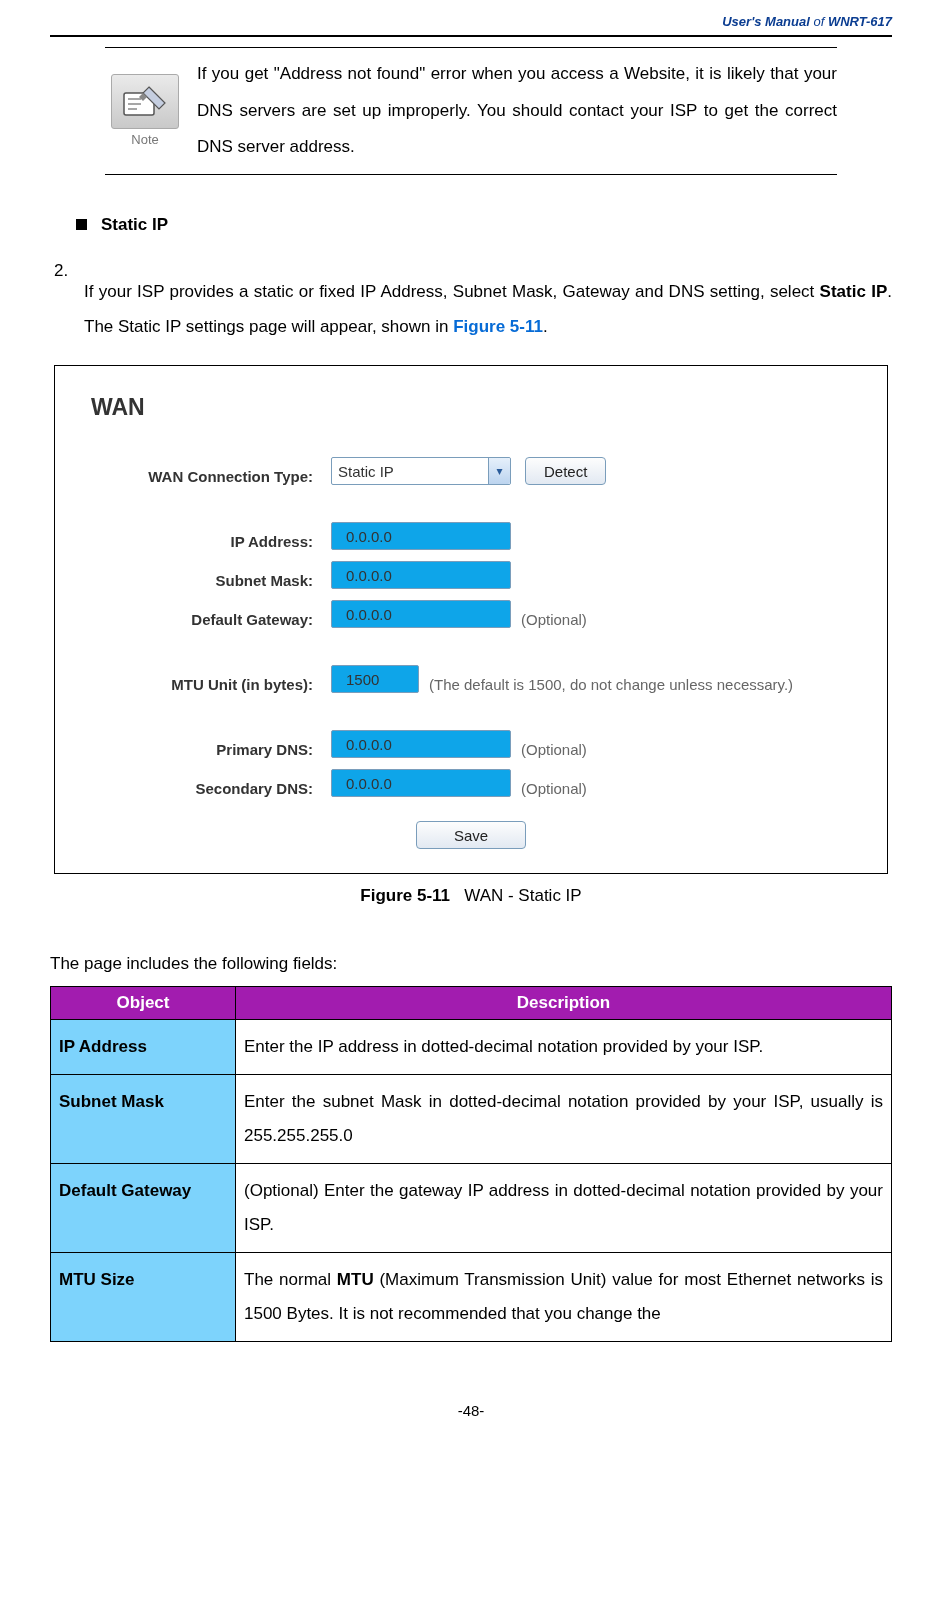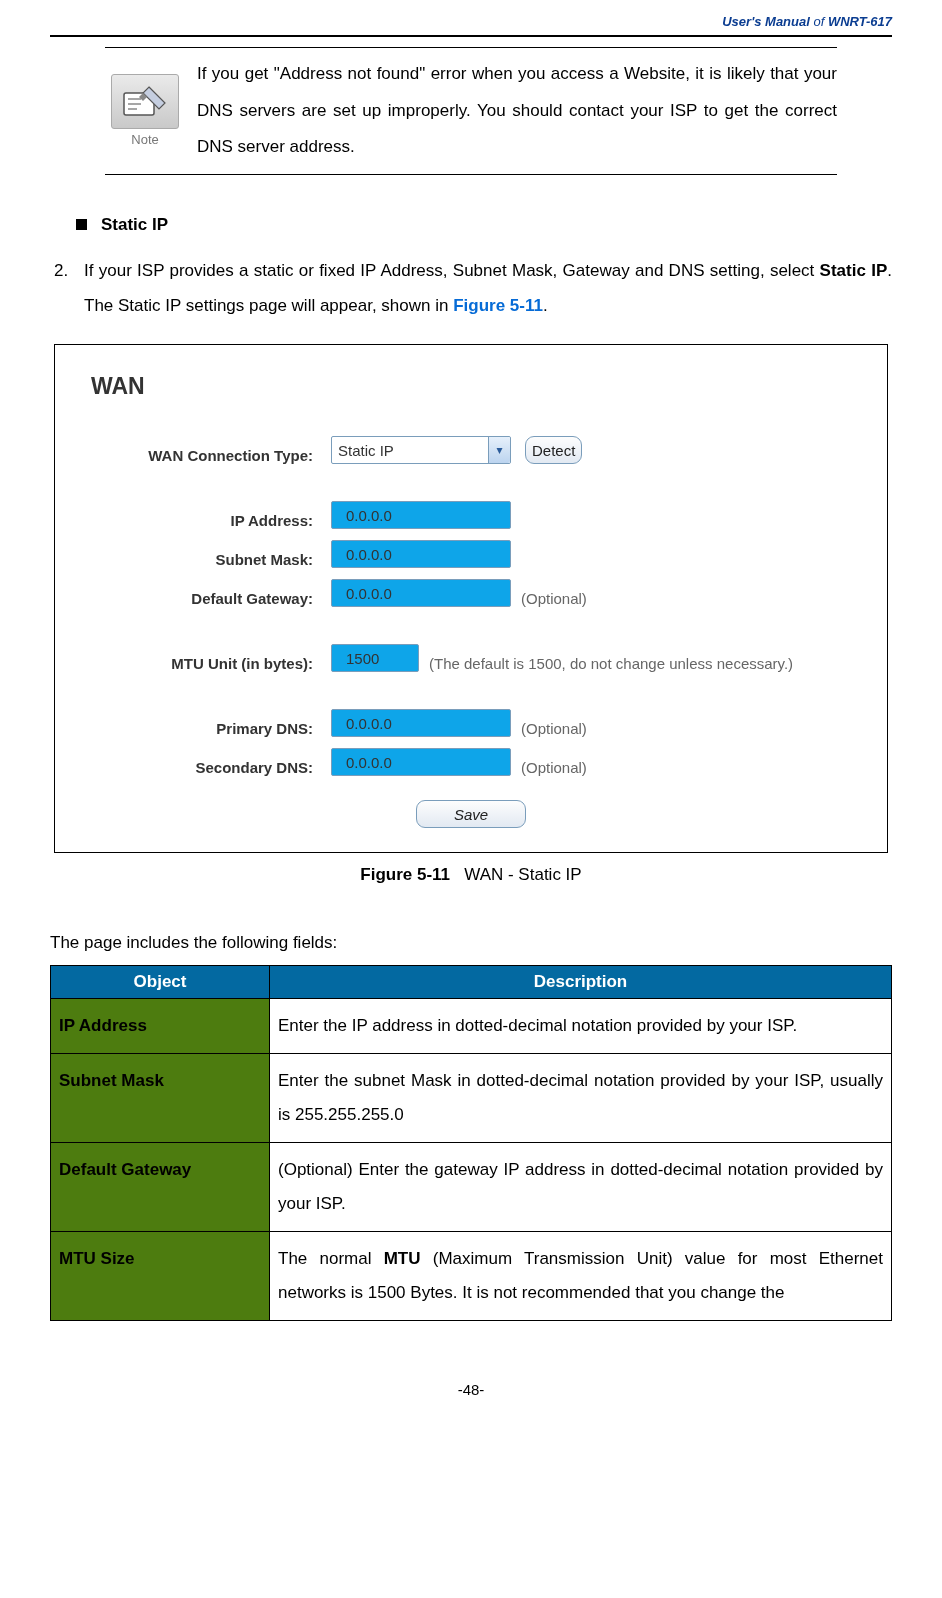--- a/index.html
+++ b/index.html
@@ -79,21 +79,21 @@
     display: flex;
     margin: 0 0 20px 4px;
     line-height: 2.1;
     font-size: 17px;
     text-align: justify;
   }
   .step-num {
     width: 30px;
     flex-shrink: 0;
   }
-  .step-body { flex: 1; }
+  .step-body { flex: 1; margin-top: 21px; }
   .fig-link { color: #066bd6; font-weight: bold; }
   .screenshot-frame {
     border: 1px solid #000;
     margin: 0 4px 12px 4px;
     padding: 28px 36px 24px 36px;
   }
   .wan-title {
     font-weight: bold;
     font-size: 23px;
     color: #333;
@@ -149,70 +149,70 @@
     border-left: 1px solid #7a9dbb;
     display: flex;
     align-items: center;
     justify-content: center;
     border-top-right-radius: 2px;
     border-bottom-right-radius: 2px;
   }
   .chev { font-size: 12px; color: #2a5b9a; }
   .btn {
     border: 1px solid #7a9dbb;
-    border-radius: 9px;
+    border-radius: 4px;
     background: linear-gradient(#fdfdfd,#e2e9f2);
     height: 28px;
-    padding: 0 6px;
+    padding: 0 18px;
     font-size: 15px;
     color: #222;
     cursor: pointer;
     display: inline-flex;
     align-items: center;
     justify-content: center;
   }
-  .btn.save { width: 110px; font-weight: normal; font-style: italic; }
+  .btn.save { width: 110px; font-weight: normal; }
   .opt-text {
     font-size: 15px;
     color: #666;
     margin-left: 10px;
   }
   .form-gap { height: 26px; }
   .save-row { text-align: center; margin-top: 24px; }
   .figure-caption {
     text-align: center;
     font-size: 17px;
     margin: 10px 0 48px 0;
   }
   .figure-caption b { font-weight: bold; }
   .fields-intro { margin: 0 0 12px 0px; }
   .fields-table {
     border-collapse: collapse;
     width: 100%;
     border: 1.5px solid #000;
   }
   .fields-table th {
-    background: #0369a1;
+    background: #a21caf;
     color: #fff;
     font-weight: bold;
     border: 1px solid #000;
     padding: 6px 8px;
     font-size: 17px;
   }
   .fields-table td {
     border: 1px solid #000;
     padding: 10px 8px;
     font-size: 17px;
     line-height: 2.0;
     vertical-align: top;
     text-align: justify;
   }
   .fields-table .obj-col {
-    width: 219px;
-    background: #4d7c0f;
+    width: 185px;
+    background: #7dd3fc;
     font-weight: bold;
     vertical-align: top;
   }
   .page-footer {
     text-align: center;
     font-size: 15px;
     margin-top: 60px;
   }
 </style>
 </head>

